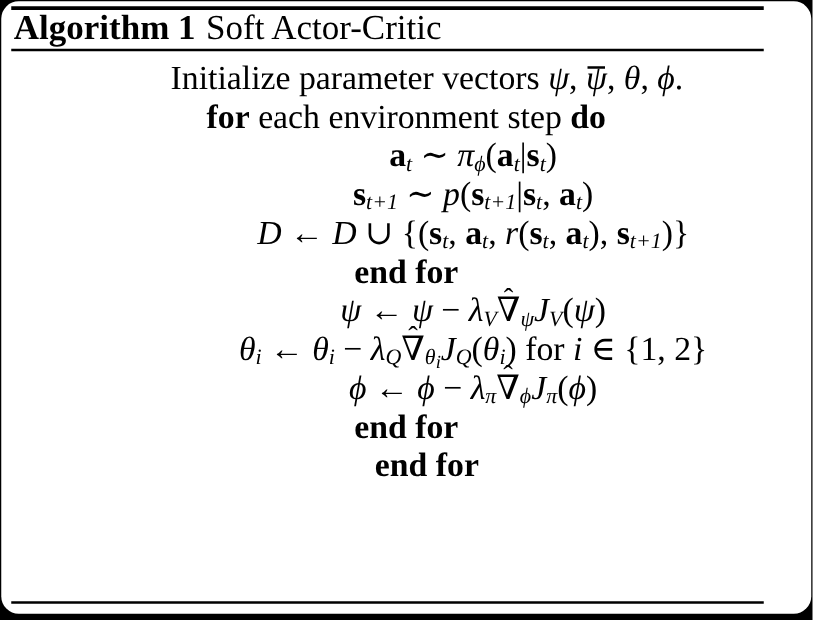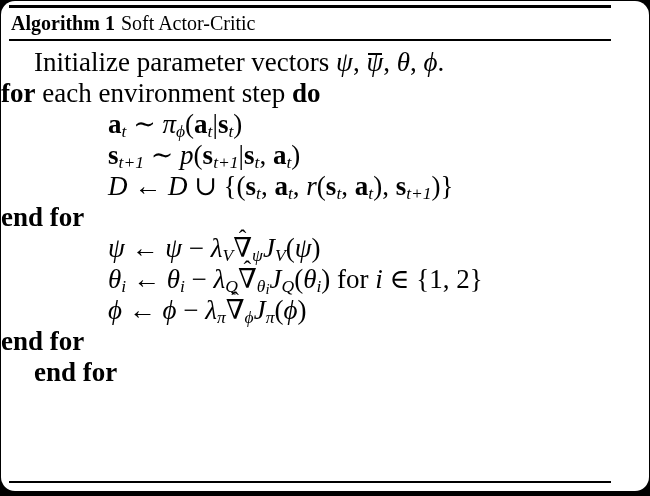--- a/index.html
+++ b/index.html
@@ -11,24 +11,24 @@
   .card{
     position:absolute;left:1px;right:1px;top:1px;bottom:5px;
     background:#fff;border-radius:14px;color:#000;
   }
   .rule{position:absolute;left:8px;width:602px;background:#000;}
   .rule-top{top:4px;height:3px;}
   .rule-mid{top:38px;height:2px;}
   .rule-bottom{top:480px;height:2px;}
   .algo-header{
     position:absolute;left:10px;top:8px;
-    font-size:20px;line-height:28px;white-space:pre;
+    font-size:28px;line-height:28px;white-space:pre;
   }
   .algo-header .label{font-weight:bold;margin-right:0.3em;}
-  .algo-body{position:absolute;left:0;top:46px;right:0;}
+  .algo-body{position:absolute;left:0;top:46px;right:0;text-align:center;}
   .line{font-size:27px;line-height:31px;height:31px;white-space:pre;}
   .ind1{padding-left:33px;}
   .ind2{}
   .ind3{padding-left:107px;}
   .bf{font-weight:bold;}
   .it{font-style:italic;}
   .mbf{font-weight:bold;}
   .cal{font-style:italic;}
   .sub{font-size:0.65em;vertical-align:-0.2em;}
   .sub2{font-size:0.55em;vertical-align:-0.42em;}

